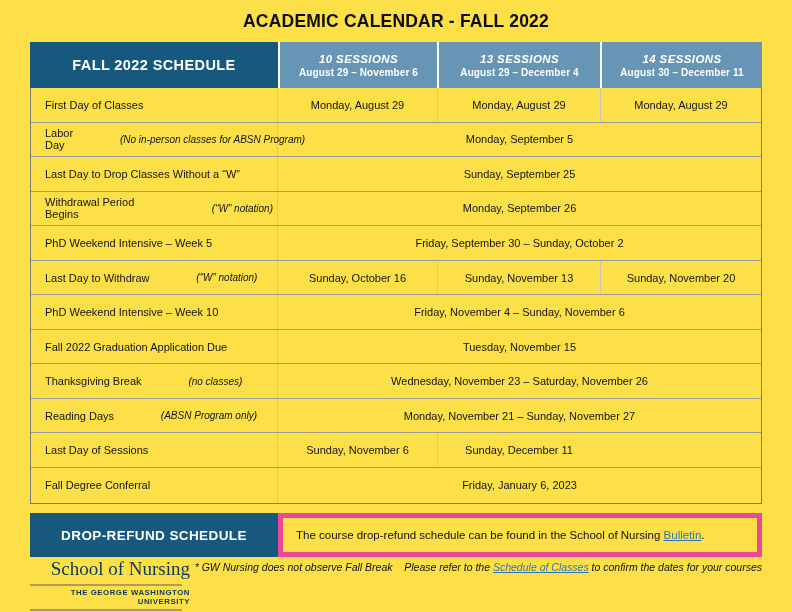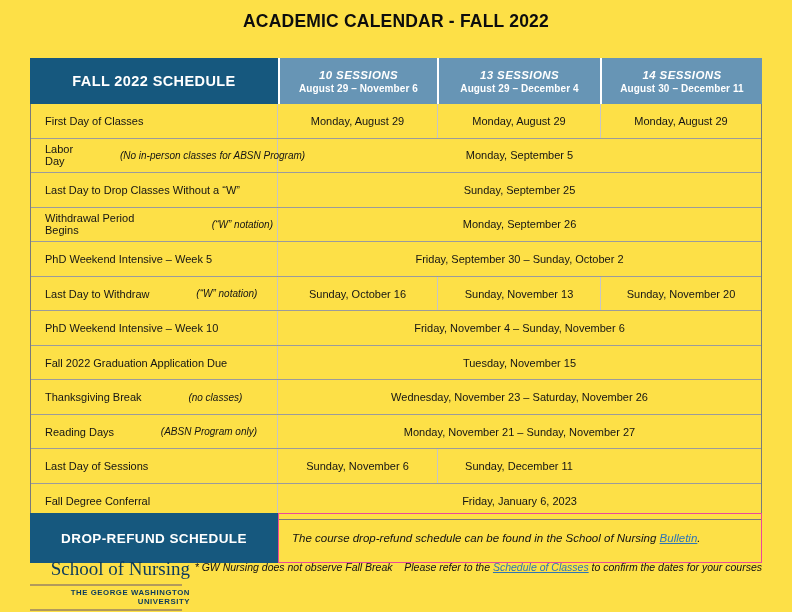--- a/index.html
+++ b/index.html
@@ -15,44 +15,44 @@
   }
   *{box-sizing:border-box;}
   html,body{margin:0;padding:0;background:#ffffff;}
   body{width:792px;height:612px;font-family:"Liberation Sans",sans-serif;color:var(--ink);}
   .page{position:relative;width:792px;height:612px;overflow:hidden;background:#fde047;}
 
   .title{position:absolute;left:0;top:11px;width:792px;text-align:center;
          font-size:17.5px;font-weight:bold;letter-spacing:.2px;color:#0d0d0d;}
 
   .cal{position:absolute;left:30px;top:42px;width:732px;}
-  .thead{display:grid;grid-template-columns:248px 159px 163px 162px;height:46px;margin-top:16px;}
+  .thead{display:grid;grid-template-columns:248px 159px 163px 162px;height:46px;}
   .th0{background:var(--dark-blue);color:#fff;font-weight:bold;font-size:14.5px;letter-spacing:.4px;
        display:flex;align-items:center;justify-content:center;}
   .thx{background:var(--light-blue);color:#fff;display:flex;flex-direction:column;
        align-items:center;justify-content:center;border-left:2px solid #fff;}
   .thx .l1{font-weight:bold;font-size:11.5px;letter-spacing:.4px;font-style:italic;}
   .thx .l2{font-weight:bold;font-size:10px;margin-top:2px;letter-spacing:.1px;}
 
   .tbody{border:1px solid var(--outer-line);border-top:none;width:732px;}
   .trow{display:grid;grid-template-columns:247px 159px 163px 161px;height:34.55px;
         border-bottom:1px solid var(--row-line);}
   .trow:last-child{border-bottom:none;}
   .td{display:flex;align-items:center;font-size:11px;color:#141414;}
   .td.label{padding-left:14px;padding-right:4px;border-right:1px solid var(--col-line);}
   .note{font-style:italic;font-size:10px;white-space:pre;margin-left:44px;}
   .td.val{justify-content:center;text-align:center;}
   .td.split + .td.split{border-left:1px solid var(--col-line);}
   .td.span3{grid-column:2 / 5;}
 
-  .dropref{position:absolute;left:30px;top:513px;width:732px;height:50px;display:flex;}
+  .dropref{position:absolute;left:30px;top:513px;width:732px;height:44px;display:flex;}
   .drop-title{width:248px;background:var(--dark-blue);color:#fff;font-weight:bold;font-size:13.5px;
               letter-spacing:.4px;display:flex;align-items:center;justify-content:center;flex:none;}
-  .drop-text{flex:1;border:1px solid #ec4899;display:flex;align-items:center;
-             padding-left:13px;font-size:11.5px;white-space:pre;font-style:italic;}
+  .drop-text{flex:1;border:5px solid #ec4899;display:flex;align-items:center;
+             padding-left:13px;font-size:11.5px;white-space:pre;}
   a.doclink{color:var(--link);text-decoration:underline;cursor:pointer;}
 
   .footnote{position:absolute;right:30px;top:561px;font-size:10.5px;font-style:italic;white-space:pre;}
   .footnote a.doclink{font-style:italic;}
 
   .logo{position:absolute;left:30px;top:558px;width:160px;text-align:right;}
   .logo-school{font-family:"Liberation Serif",serif;font-size:19px;color:var(--navy);line-height:1.15;}
   .logo-rule{height:2px;background:var(--gold);width:152px;}
   .logo-rule.top{margin-top:4px;}
   .logo-univ{font-size:7.8px;font-weight:bold;color:var(--navy);letter-spacing:.55px;padding:2.5px 0;}

